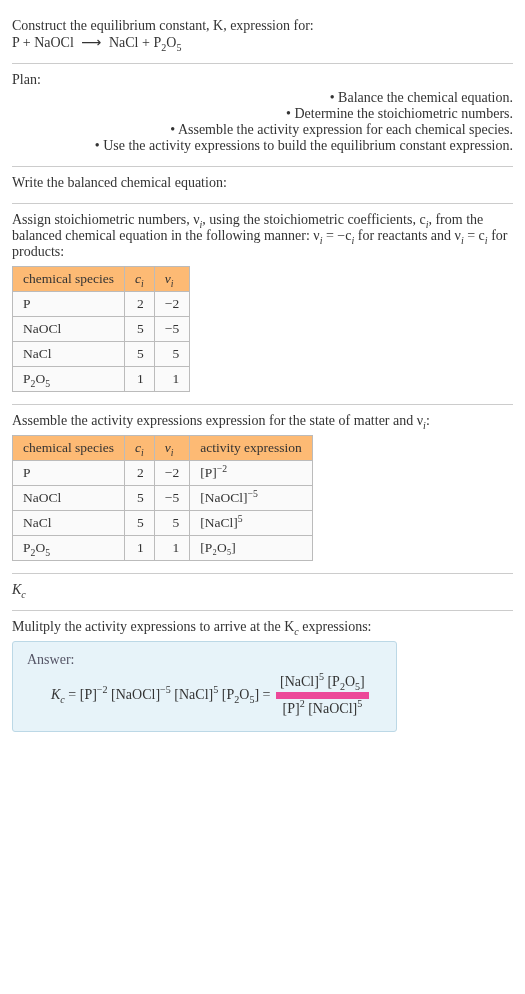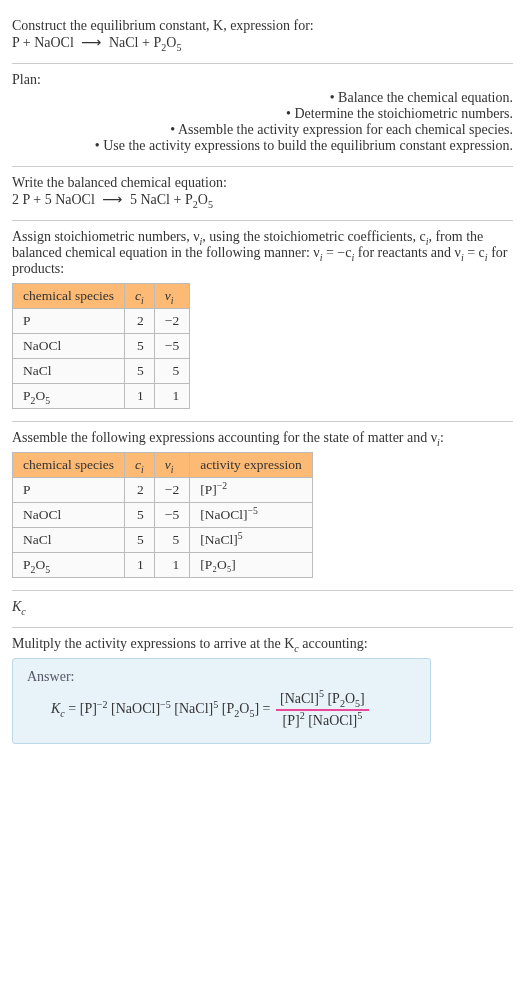--- a/index.html
+++ b/index.html
@@ -36,31 +36,31 @@
     font-size: 13.5px;
   }
   table.data th { background: #fdba74; }
   table.data td.num { text-align: right; padding-right: 10px; }
   .answer-box {
     background: #e7f3f9;
     border: 1px solid #bcd8e6;
     border-radius: 3px;
     padding: 10px 14px 14px 14px;
     margin-top: 6px;
-    width: 419px;
+    width: 385px;
     box-sizing: border-box;
   }
   .answer-label { color:#556; margin-bottom: 6px; }
   .frac {
     display: inline-block;
     vertical-align: middle;
     text-align: center;
     margin: 0 2px;
   }
-  .frac .num { display:block; border-bottom:2px solid #ec4899; padding:0 4px 2px 4px; }
+  .frac .num { display:block; border-bottom:7px solid #ec4899; padding:0 4px 2px 4px; }
   .frac .den { display:block; padding:2px 4px 0 4px; }
   .kc-line { text-align: left; padding-left: 24px; }
 </style>
 </head>
 <body>
 
 <div class="section">
   <div>
     <span>Construct the equilibrium constant, K, expression for:</span>
   </div>
@@ -76,25 +76,20 @@
   <div class="plan-list">
     <div class="plan-item">• Balance the chemical equation.</div>
     <div class="plan-item">• Determine the stoichiometric numbers.</div>
     <div class="plan-item">• Assemble the activity expression for each chemical species.</div>
     <div class="plan-item">• Use the activity expressions to build the equilibrium constant expression.</div>
   </div>
 </div>
 
 <div class="section">
   <div>Write the balanced chemical equation:</div>
-  <div>
-    <span>2 P</span><span> + </span><span>5 NaOCl</span>
-    <span class="arrow">⟶</span>
-    <span>5 NaCl</span><span> + </span><span><span>P</span><sub>2</sub><span>O</span><sub>5</sub></span>
-  </div>
 </div>
 
 <div class="section">
   <div>
     <span>Assign stoichiometric numbers, ν</span><sub class="ital">i</sub><span>, using the stoichiometric coefficients, c</span><sub class="ital">i</sub><span>, from the balanced chemical equation in the following manner: ν</span><sub class="ital">i</sub><span> = −c</span><sub class="ital">i</sub><span> for reactants and ν</span><sub class="ital">i</sub><span> = c</span><sub class="ital">i</sub><span> for products:</span>
   </div>
   <table class="data">
     <tbody>
         <tr>
       <th>chemical species</th>
@@ -120,21 +115,21 @@
           <td><span>P</span><sub>2</sub><span>O</span><sub>5</sub></td>
           <td class="num">1</td>
           <td class="num">1</td>
         </tr>
   </tbody>
     </table>
 </div>
 
 <div class="section">
   <div>
-    <span>Assemble the following expressions accounting for the state of matter and ν</span><sub class="ital">i</sub><span>:</span>
+    <span>Assemble the activity expressions expression for the state of matter and ν</span><sub class="ital">i</sub><span>:</span>
   </div>
   <table class="data">
     <tbody>
         <tr>
       <th>chemical species</th>
       <th><span class="ital">c</span><sub class="ital">i</sub></th>
       <th><span class="ital">ν</span><sub class="ital">i</sub></th>
       <th>activity expression</th>
     </tr>
     <tr>
@@ -164,21 +159,21 @@
   </tbody>
     </table>
 </div>
 
 <div class="section">
   <div><span class="ital">K</span><sub class="ital">c</sub></div>
 </div>
 
 <div class="section" style="border-bottom:none;">
   <div>
-    <span>Mulitply the activity expressions to arrive at the K</span><sub class="ital">c</sub><span> accounting:</span>
+    <span>Mulitply the activity expressions to arrive at the K</span><sub class="ital">c</sub><span> expressions:</span>
   </div>
   <div class="answer-box">
     <div class="answer-label">Answer:</div>
     <div class="kc-line">
       <span class="ital">K</span><sub class="ital">c</sub><span> = </span><span>[P]</span><sup>−2</sup><span> [NaOCl]</span><sup>−5</sup><span> [NaCl]</span><sup>5</sup><span> [P</span><sub>2</sub><span>O</span><sub>5</sub><span>] = </span>
       <span class="frac">
         <span class="num"><span>[NaCl]</span><sup>5</sup><span> [P</span><sub>2</sub><span>O</span><sub>5</sub><span>]</span></span>
         <span class="den"><span>[P]</span><sup>2</sup><span> [NaOCl]</span><sup>5</sup></span>
       </span>
     </div>

